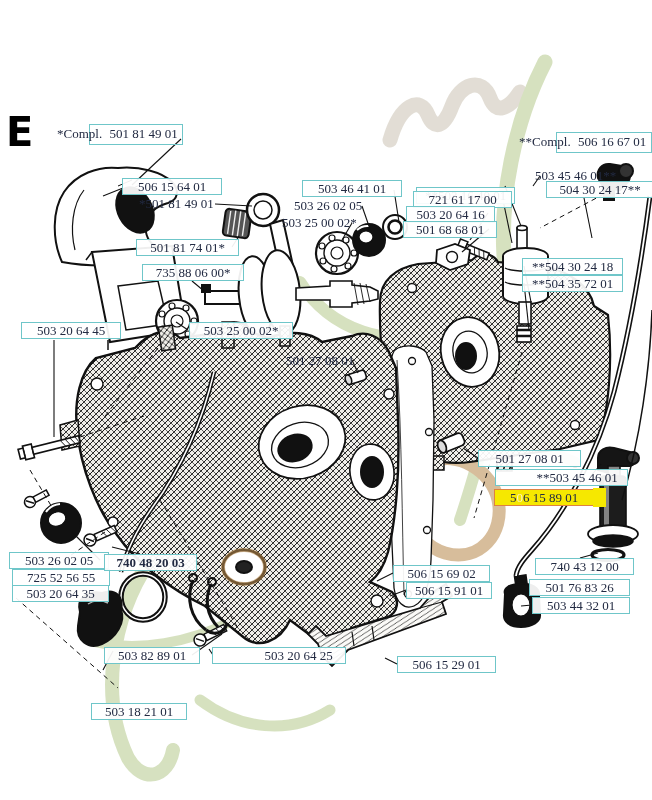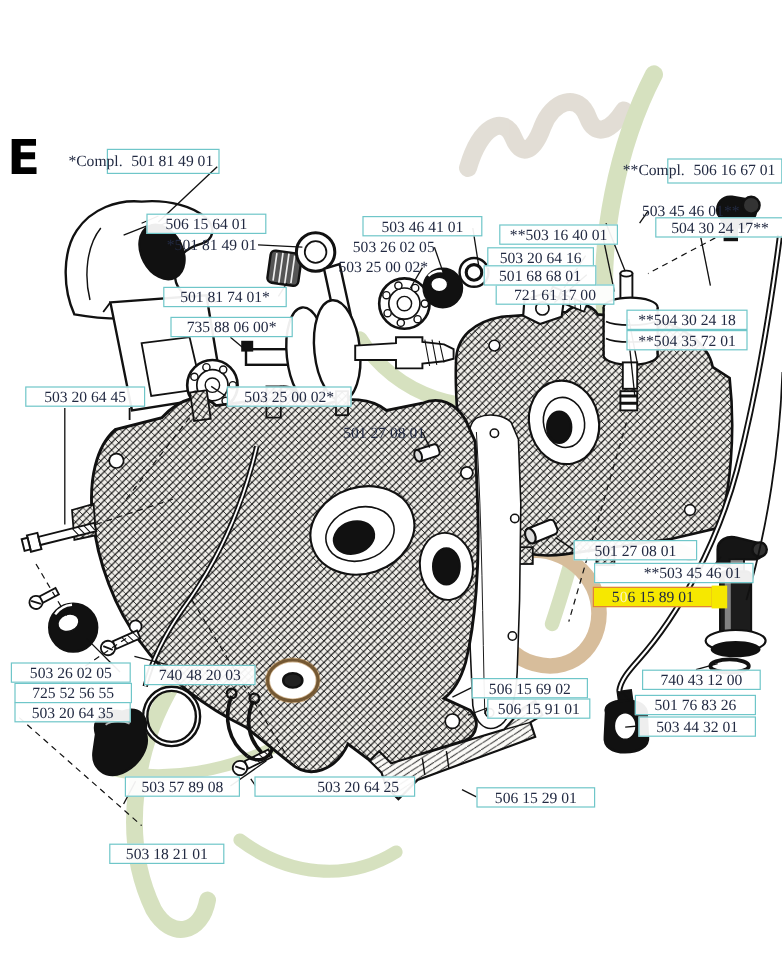--- a/index.html
+++ b/index.html
@@ -352,35 +352,35 @@
     <div class="lbl boxed" style="left: 136px; top: 239px; width: 95px;">501 81 74 01*</div>
     <div class="lbl boxed" style="left: 142px; top: 264px; width: 94px;">735 88 06 00*</div>
     <div class="lbl boxed" style="left: 21px; top: 322px; width: 92px;">503 20 64 45</div>
     <div class="lbl boxed" style="left: 302px; top: 180px; width: 92px;">503 46 41 01</div>
     <div class="lbl plain" style="left: 294px; top: 198px;">503 26 02 05</div>
     <div class="lbl plain" style="left: 282px; top: 215px;">503 25 00 02*</div>
     <div class="lbl boxed" style="left: 189px; top: 322px; width: 96px;">503 25 00 02*</div>
     <div class="lbl plain" style="left: 535px; top: 168px;">503 45 46 01**</div>
     <div class="lbl boxed" style="left: 546px; top: 181px; width: 100px;">504 30 24 17**</div>
     <div class="lbl boxed" style="left: 416px; top: 175px; width: 91px; margin-top: 12px;">**503 16 40 01</div>
-    <div class="lbl boxed" style="left: 413px; top: 191px; width: 91px; margin-top: 46px;">721 61 17 00</div>
+    <div class="lbl boxed" style="left: 413px; top: 191px; width: 91px;">721 61 17 00</div>
     <div class="lbl boxed" style="left: 406px; top: 206px; width: 81px;">503 20 64 16</div>
     <div class="lbl boxed" style="left: 403px; top: 221px; width: 86px;">501 68 68 01</div>
     <div class="lbl boxed" style="left: 522px; top: 258px; width: 93px;">**504 30 24 18</div>
     <div class="lbl boxed" style="left: 522px; top: 275px; width: 93px;">**504 35 72 01</div>
     <div class="lbl plain" style="left: 286px; top: 353px;">501 27 08 01</div>
     <div class="lbl boxed" style="left: 478px; top: 450px; width: 95px;">501 27 08 01</div>
     <div class="lbl boxed" style="left: 495px; top: 469px; width: 94px; padding-left: 34px;">**503 45 46 01</div>
     <div class="lbl hl" style="left: 494px; top: 489px; width: 90px;"><span>5</span><span class="dim">0</span><span>6 15 89 01</span></div>
     <div class="lbl boxed" style="left: 535px; top: 558px; width: 91px;">740 43 12 00</div>
     <div class="lbl boxed" style="left: 529px; top: 579px; width: 93px;">501 76 83 26</div>
     <div class="lbl boxed" style="left: 532px; top: 597px; width: 90px;">503 44 32 01</div>
     <div class="lbl boxed" style="left: 393px; top: 565px; width: 89px;">506 15 69 02</div>
     <div class="lbl boxed" style="left: 406px; top: 582px; width: 78px;">506 15 91 01</div>
     <div class="lbl boxed" style="left: 397px; top: 656px; width: 91px;">506 15 29 01</div>
     <div class="lbl boxed" style="left: 9px; top: 552px; width: 92px;">503 26 02 05</div>
     <div class="lbl boxed" style="left: 12px; top: 569px; width: 90px;">725 52 56 55</div>
     <div class="lbl boxed" style="left: 12px; top: 585px; width: 89px;">503 20 64 35</div>
-    <div class="lbl boxed" style="left: 120px; top: 554px; width: 85px;">740 48 20 03</div>
-    <div class="lbl boxed" style="left: 104px; top: 647px; width: 88px;">503 57 89 08</div>
+    <div class="lbl boxed" style="left: 104px; top: 554px; width: 85px; font-weight: bold;">740 48 20 03</div>
+    <div class="lbl boxed" style="left: 104px; top: 647px; width: 88px;">503 82 89 01</div>
     <div class="lbl boxed" style="left: 91px; top: 663px; width: 88px; margin-top: 40px;">503 18 21 01</div>
     <div class="lbl boxed" style="left: 212px; top: 647px; width: 87px; padding-left: 42px;">503 20 64 25</div>
   </div>
 
 </body></html>

